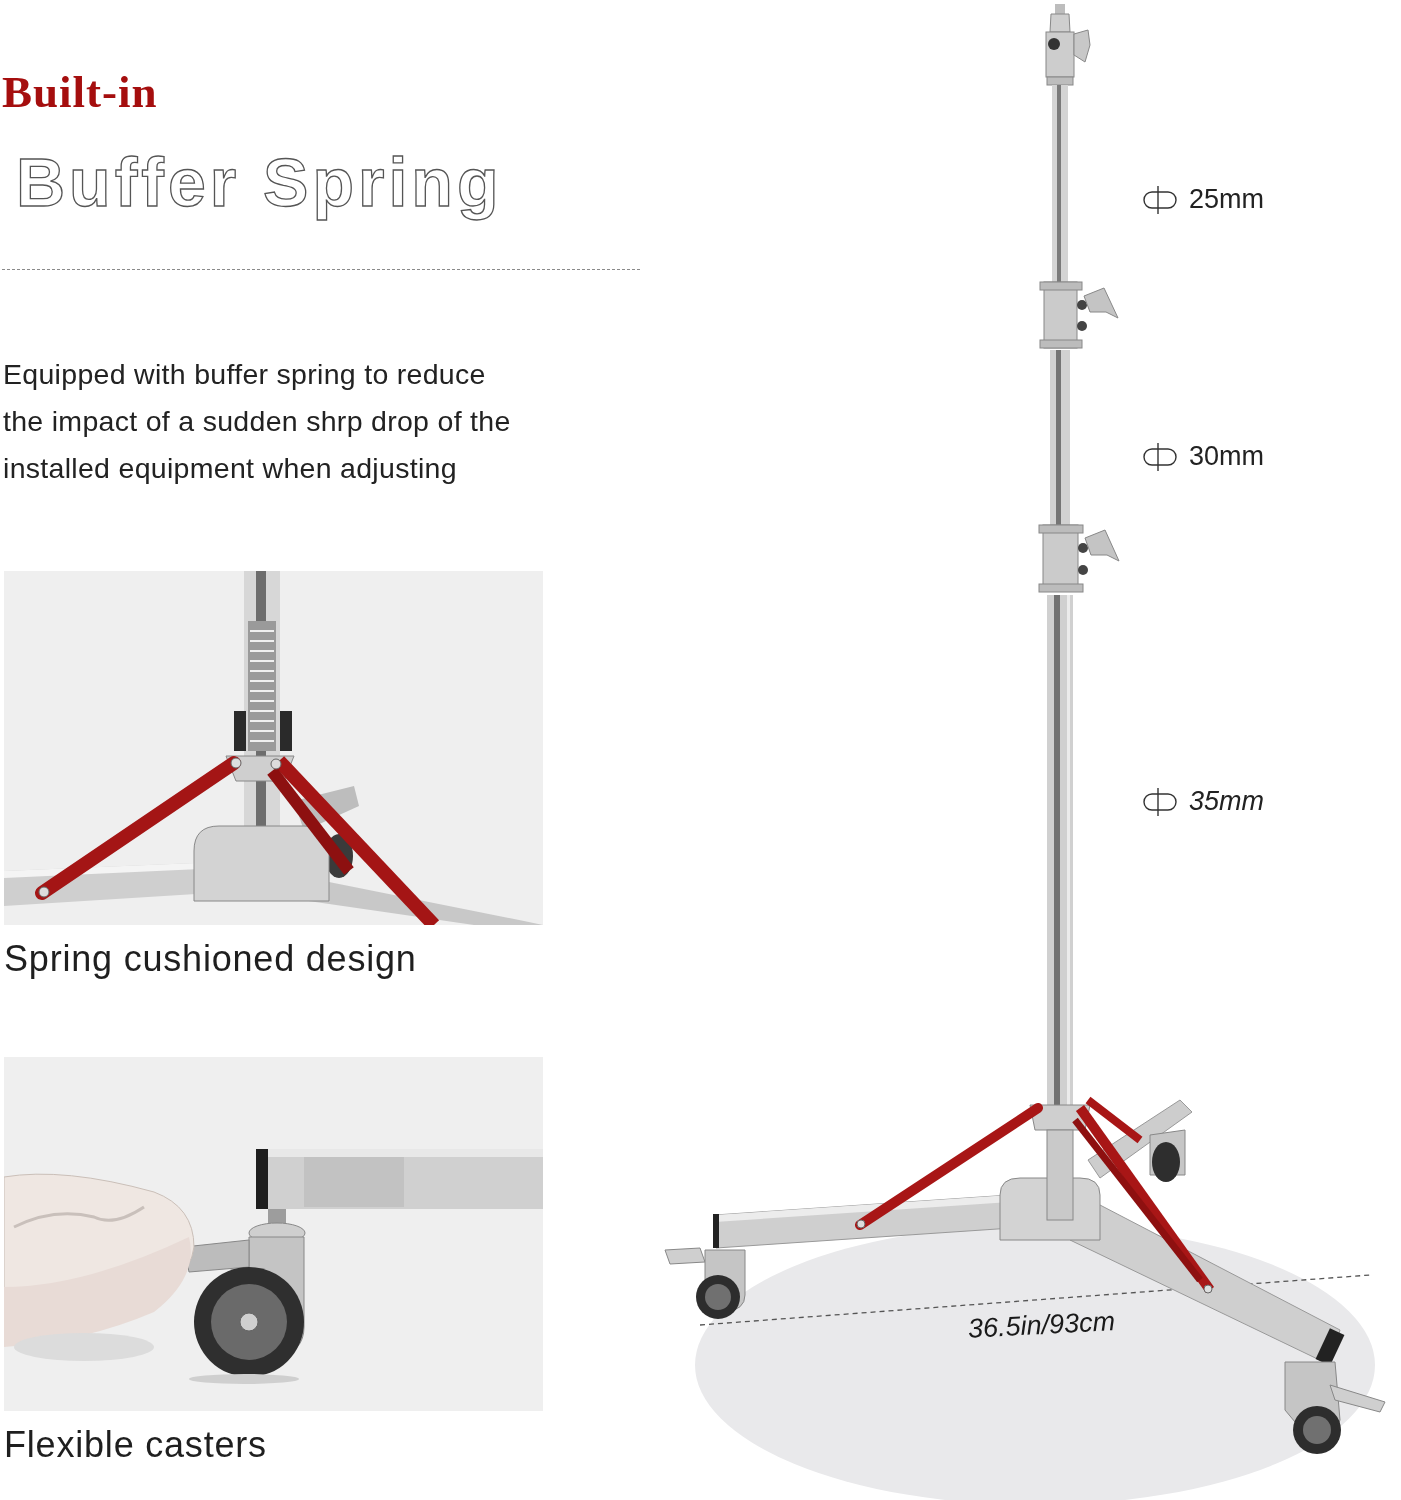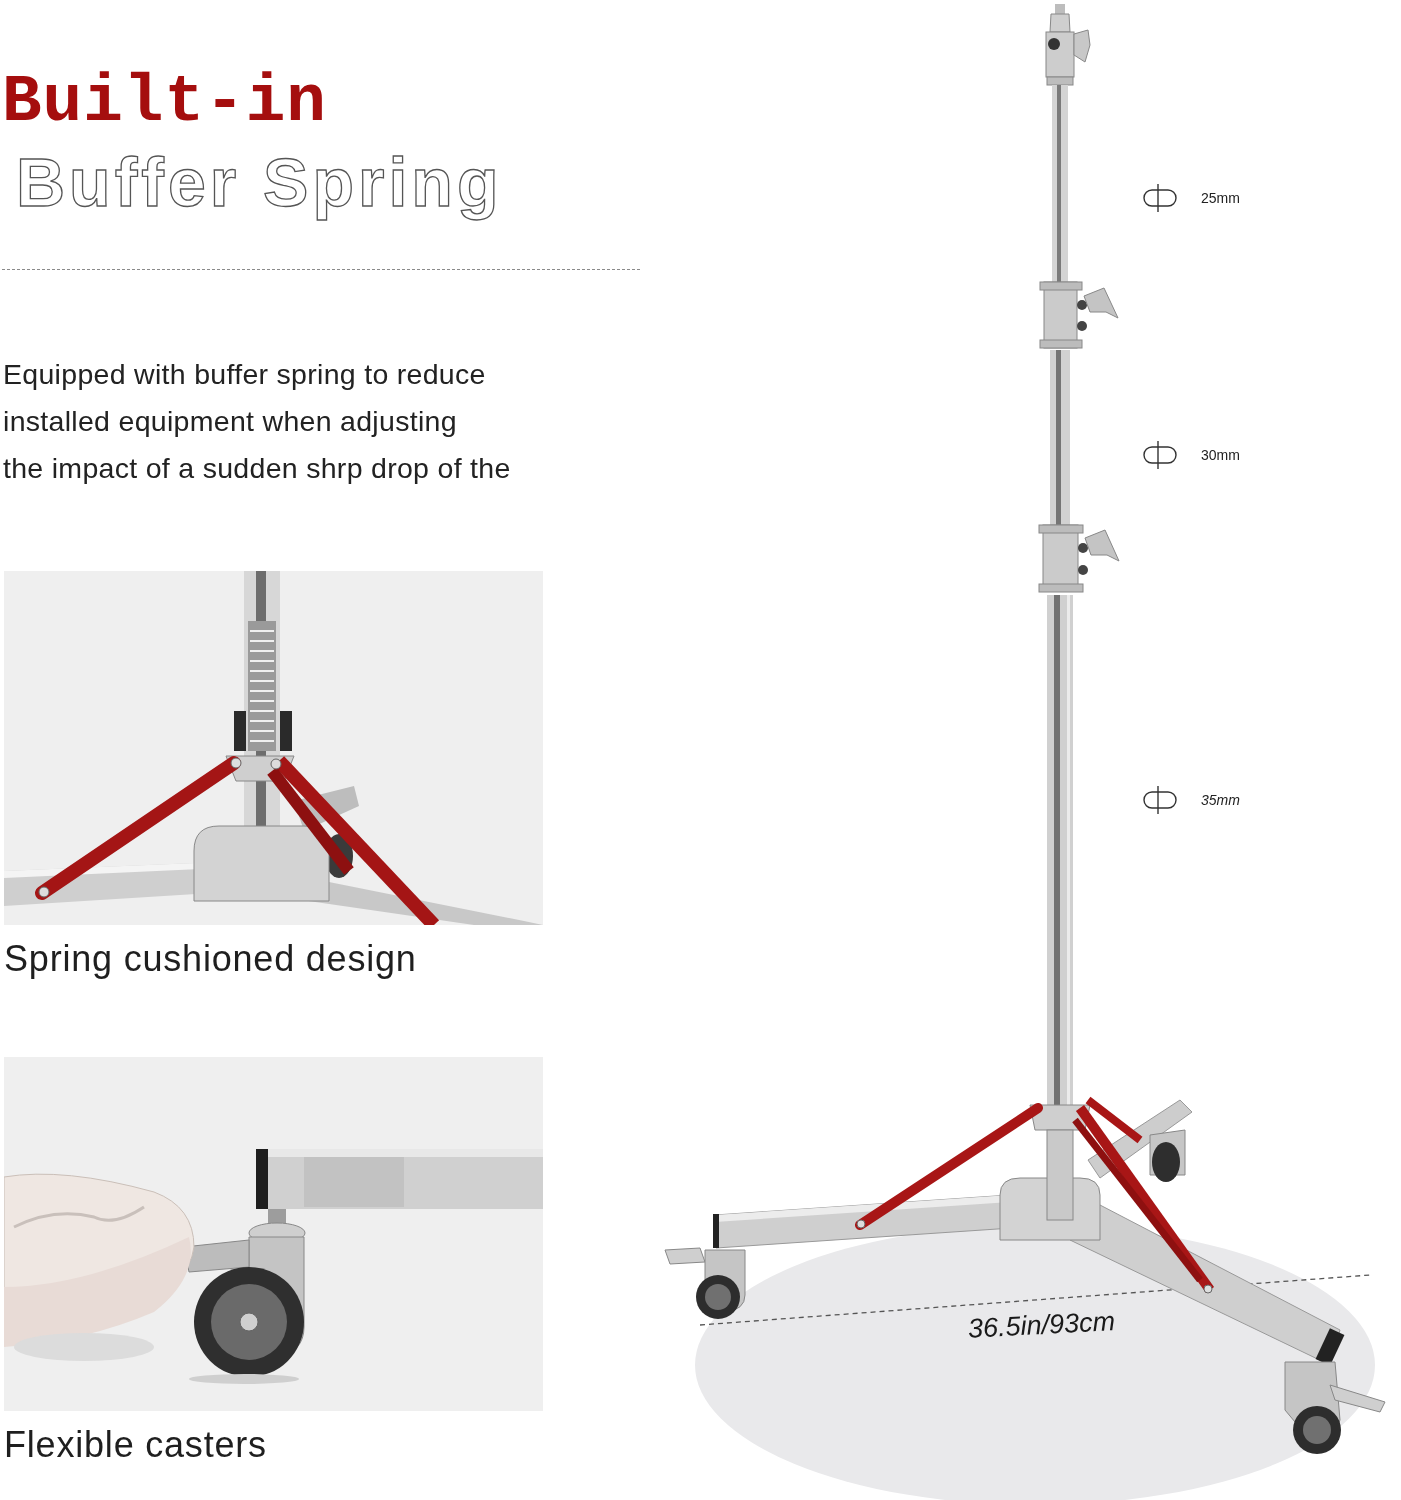--- a/index.html
+++ b/index.html
@@ -1,22 +1,22 @@
 <!DOCTYPE html>
 <html><head>
 <meta charset="utf-8">
 <style>
   * { box-sizing: border-box; margin: 0; padding: 0; }
   html, body { width: 1401px; height: 1500px; background: #ffffff; overflow: hidden; }
   body { position: relative; font-family: "Liberation Sans", "DejaVu Sans", sans-serif; color: #1a1a1a; }
 
   .title-red {
     position: absolute; left: 2px; top: 70px;
-    font-family: Liberation Mono, monospace; font-weight: bold;
-    font-size: 66px; letter-spacing: 1px; color: #a50e0e; line-height: 1;
+    font-family: Liberation Serif, serif; font-weight: bold;
+    font-size: 45px; letter-spacing: 1px; color: #a50e0e; line-height: 1;
   }
   .title-outline {
     position: absolute; left: 16px; top: 148px;
     font-family: "Liberation Sans", sans-serif; font-weight: bold;
     font-size: 68px; letter-spacing: 4px; line-height: 1;
     color: #ffffff; -webkit-text-stroke: 1.3px #555555;
   }
   .divider {
     position: absolute; left: 2px; top: 269px; width: 638px; height: 0;
     border-top: 1px dashed #8a8a8a;
@@ -32,40 +32,40 @@
     background: #ededed; overflow: hidden;
   }
   .photo svg { display: block; }
   .caption {
     position: absolute; left: 4px; width: 539px; text-align: left;
     font-size: 36px; color: #1f1f1f; letter-spacing: 0.8px;
   }
 
   .stand-area { position: absolute; left: 640px; top: 0; width: 761px; height: 1500px; }
   .dim-label {
-    position: absolute; display: flex; align-items: center; gap: 24px;
-    font-size: 14px; color: #222222;
+    position: absolute; display: flex; align-items: center; gap: 12px;
+    font-size: 27px; color: #222222;
   }
   .dia-icon { width: 34px; height: 28px; }
   .base-measure {
     position: absolute; left: 968px; top: 1310px;
     font-size: 27px; font-style: italic; color: #1a1a1a; transform: rotate(-3deg);
   }
 </style>
 </head>
 <body>
 
 <div class="title-red">Built-in</div>
 <div class="title-outline">Buffer Spring</div>
 <div class="divider"></div>
 
 <div class="desc">
   <span>Equipped with buffer spring to reduce</span>
+  <span>the impact of a sudden shrp drop of the</span>
   <span>installed equipment when adjusting</span>
-  <span>the impact of a sudden shrp drop of the</span>
 </div>
 
 <div class="photo" style="top:571px;">
   <svg width="539" height="354" viewBox="0 0 539 354">
     <rect width="539" height="354" fill="#efefef"></rect>
 
     <polygon points="0,300 240,290 240,320 0,335" fill="#cfcfcf"></polygon>
     <polygon points="0,300 240,290 240,296 0,307" fill="#f4f4f4"></polygon>
     <polygon points="270,300 520,350 539,354 470,354 270,325" fill="#c8c8c8"></polygon>
 

